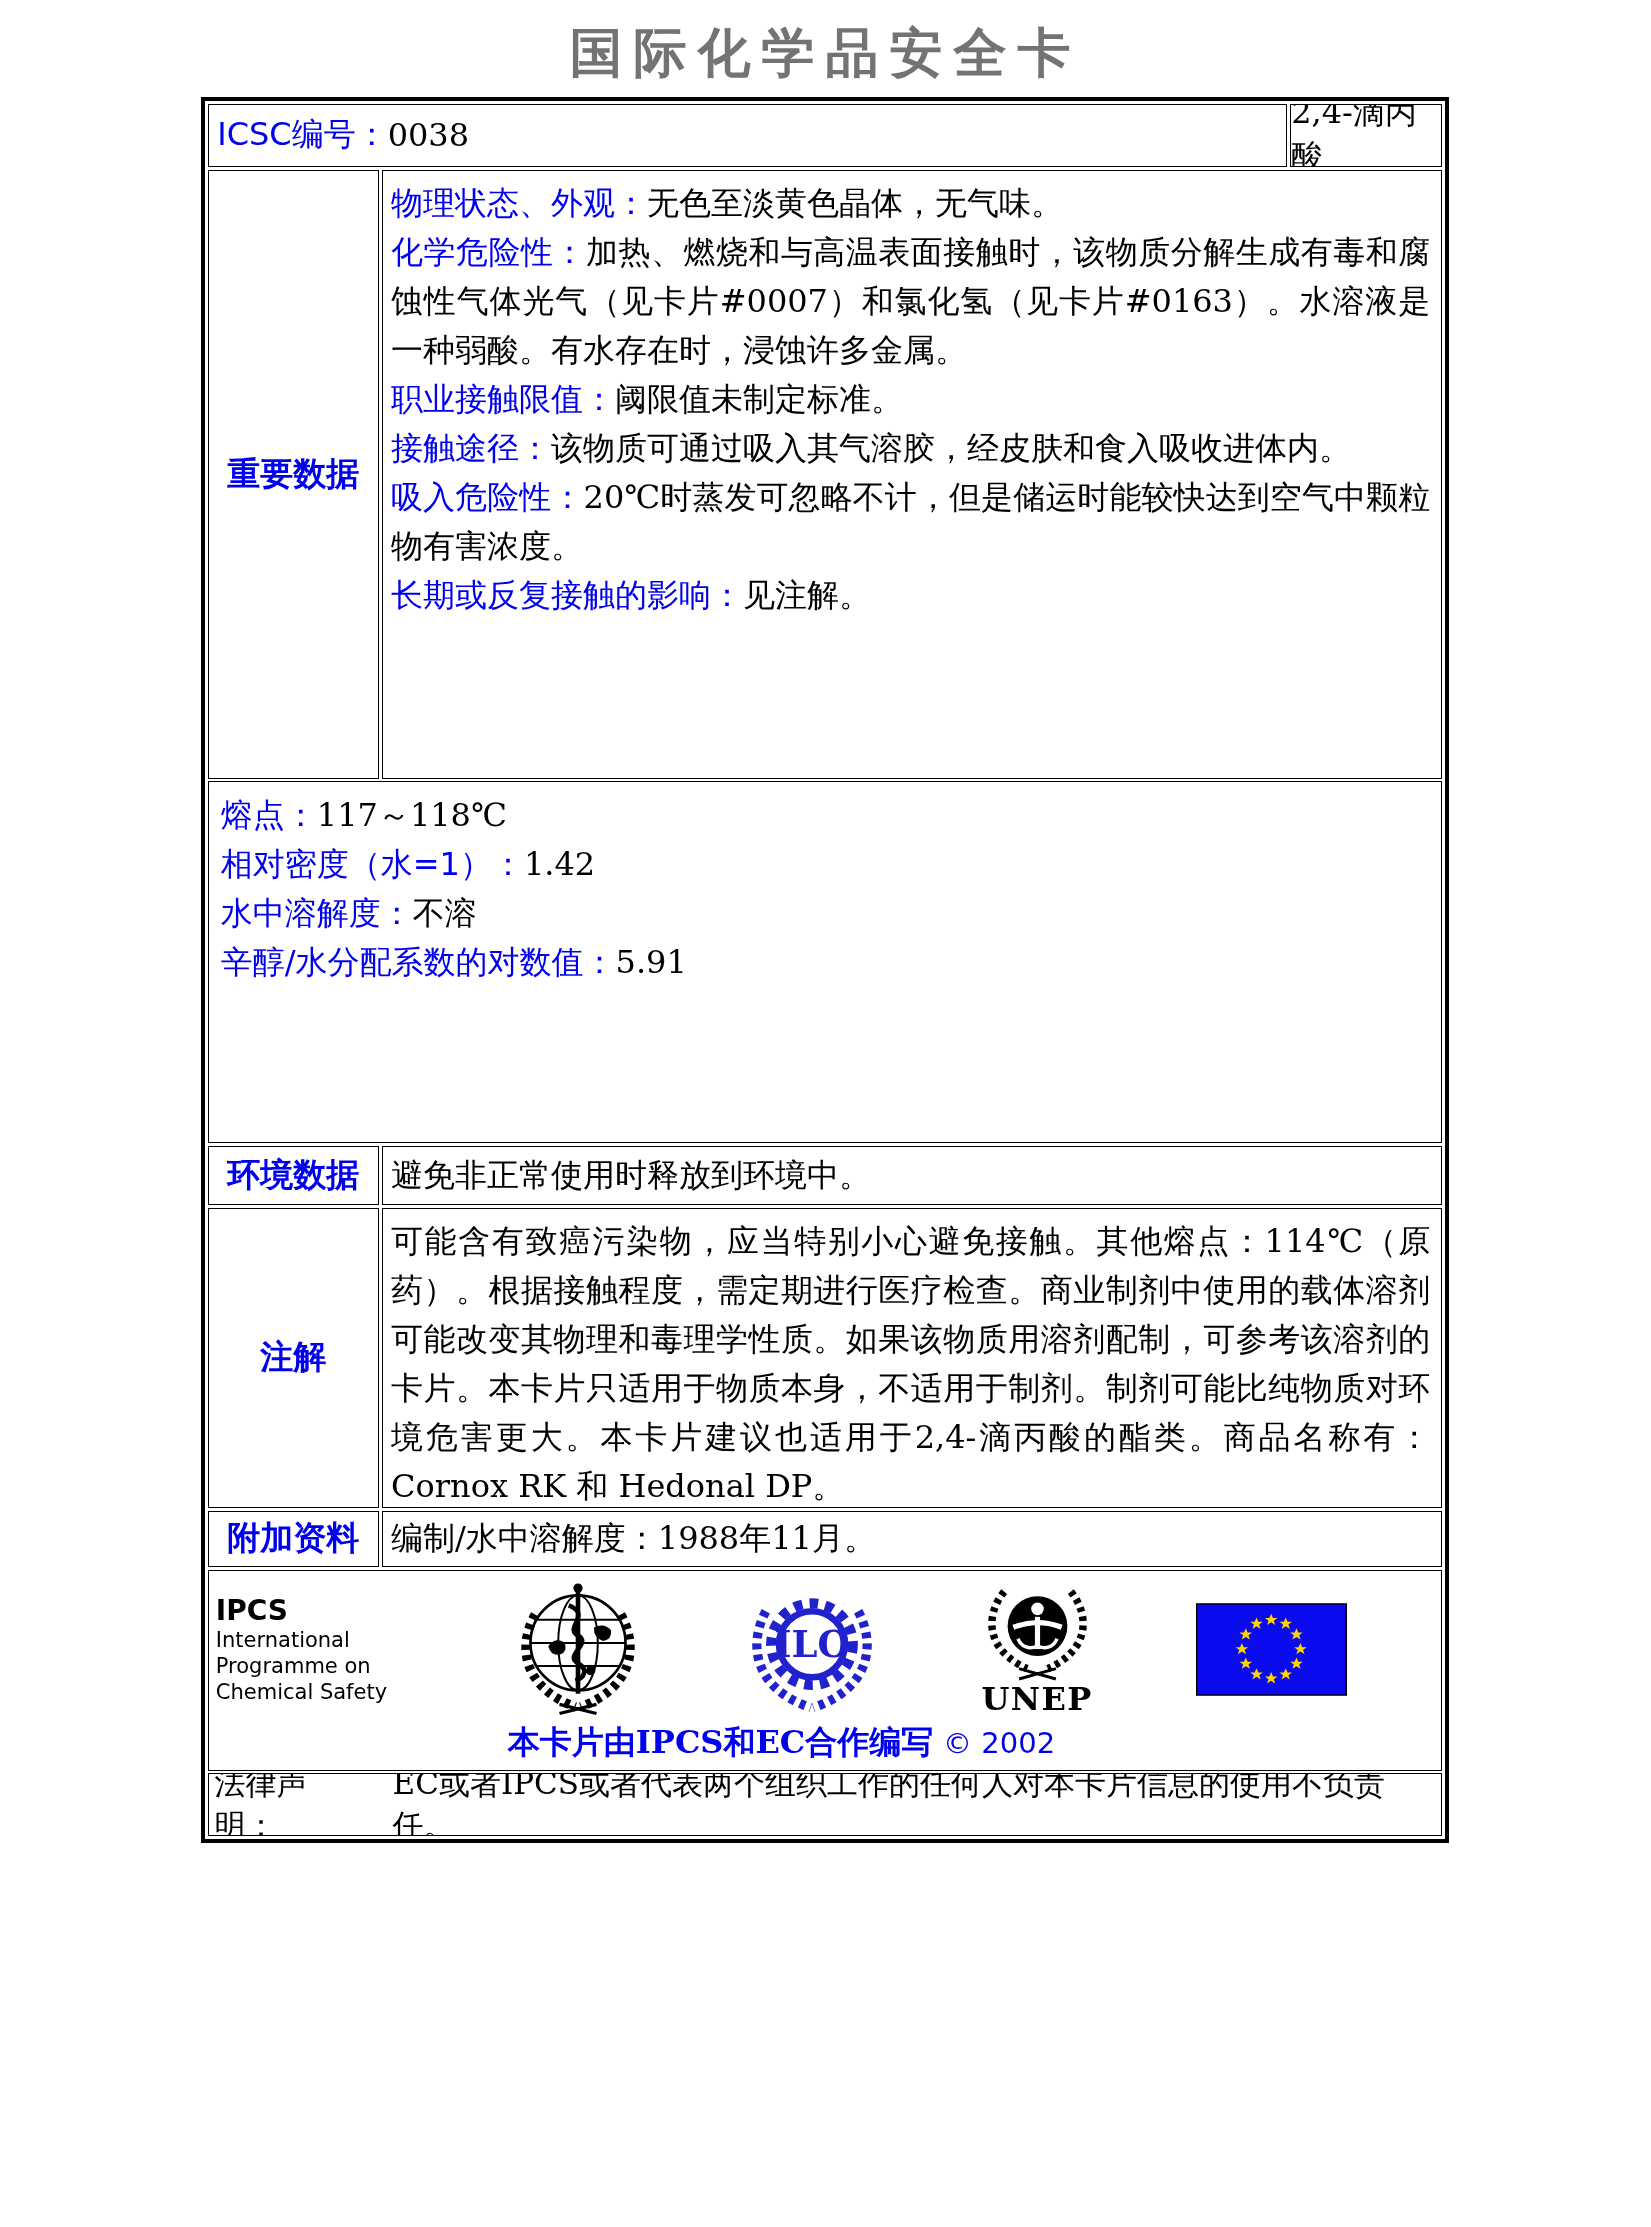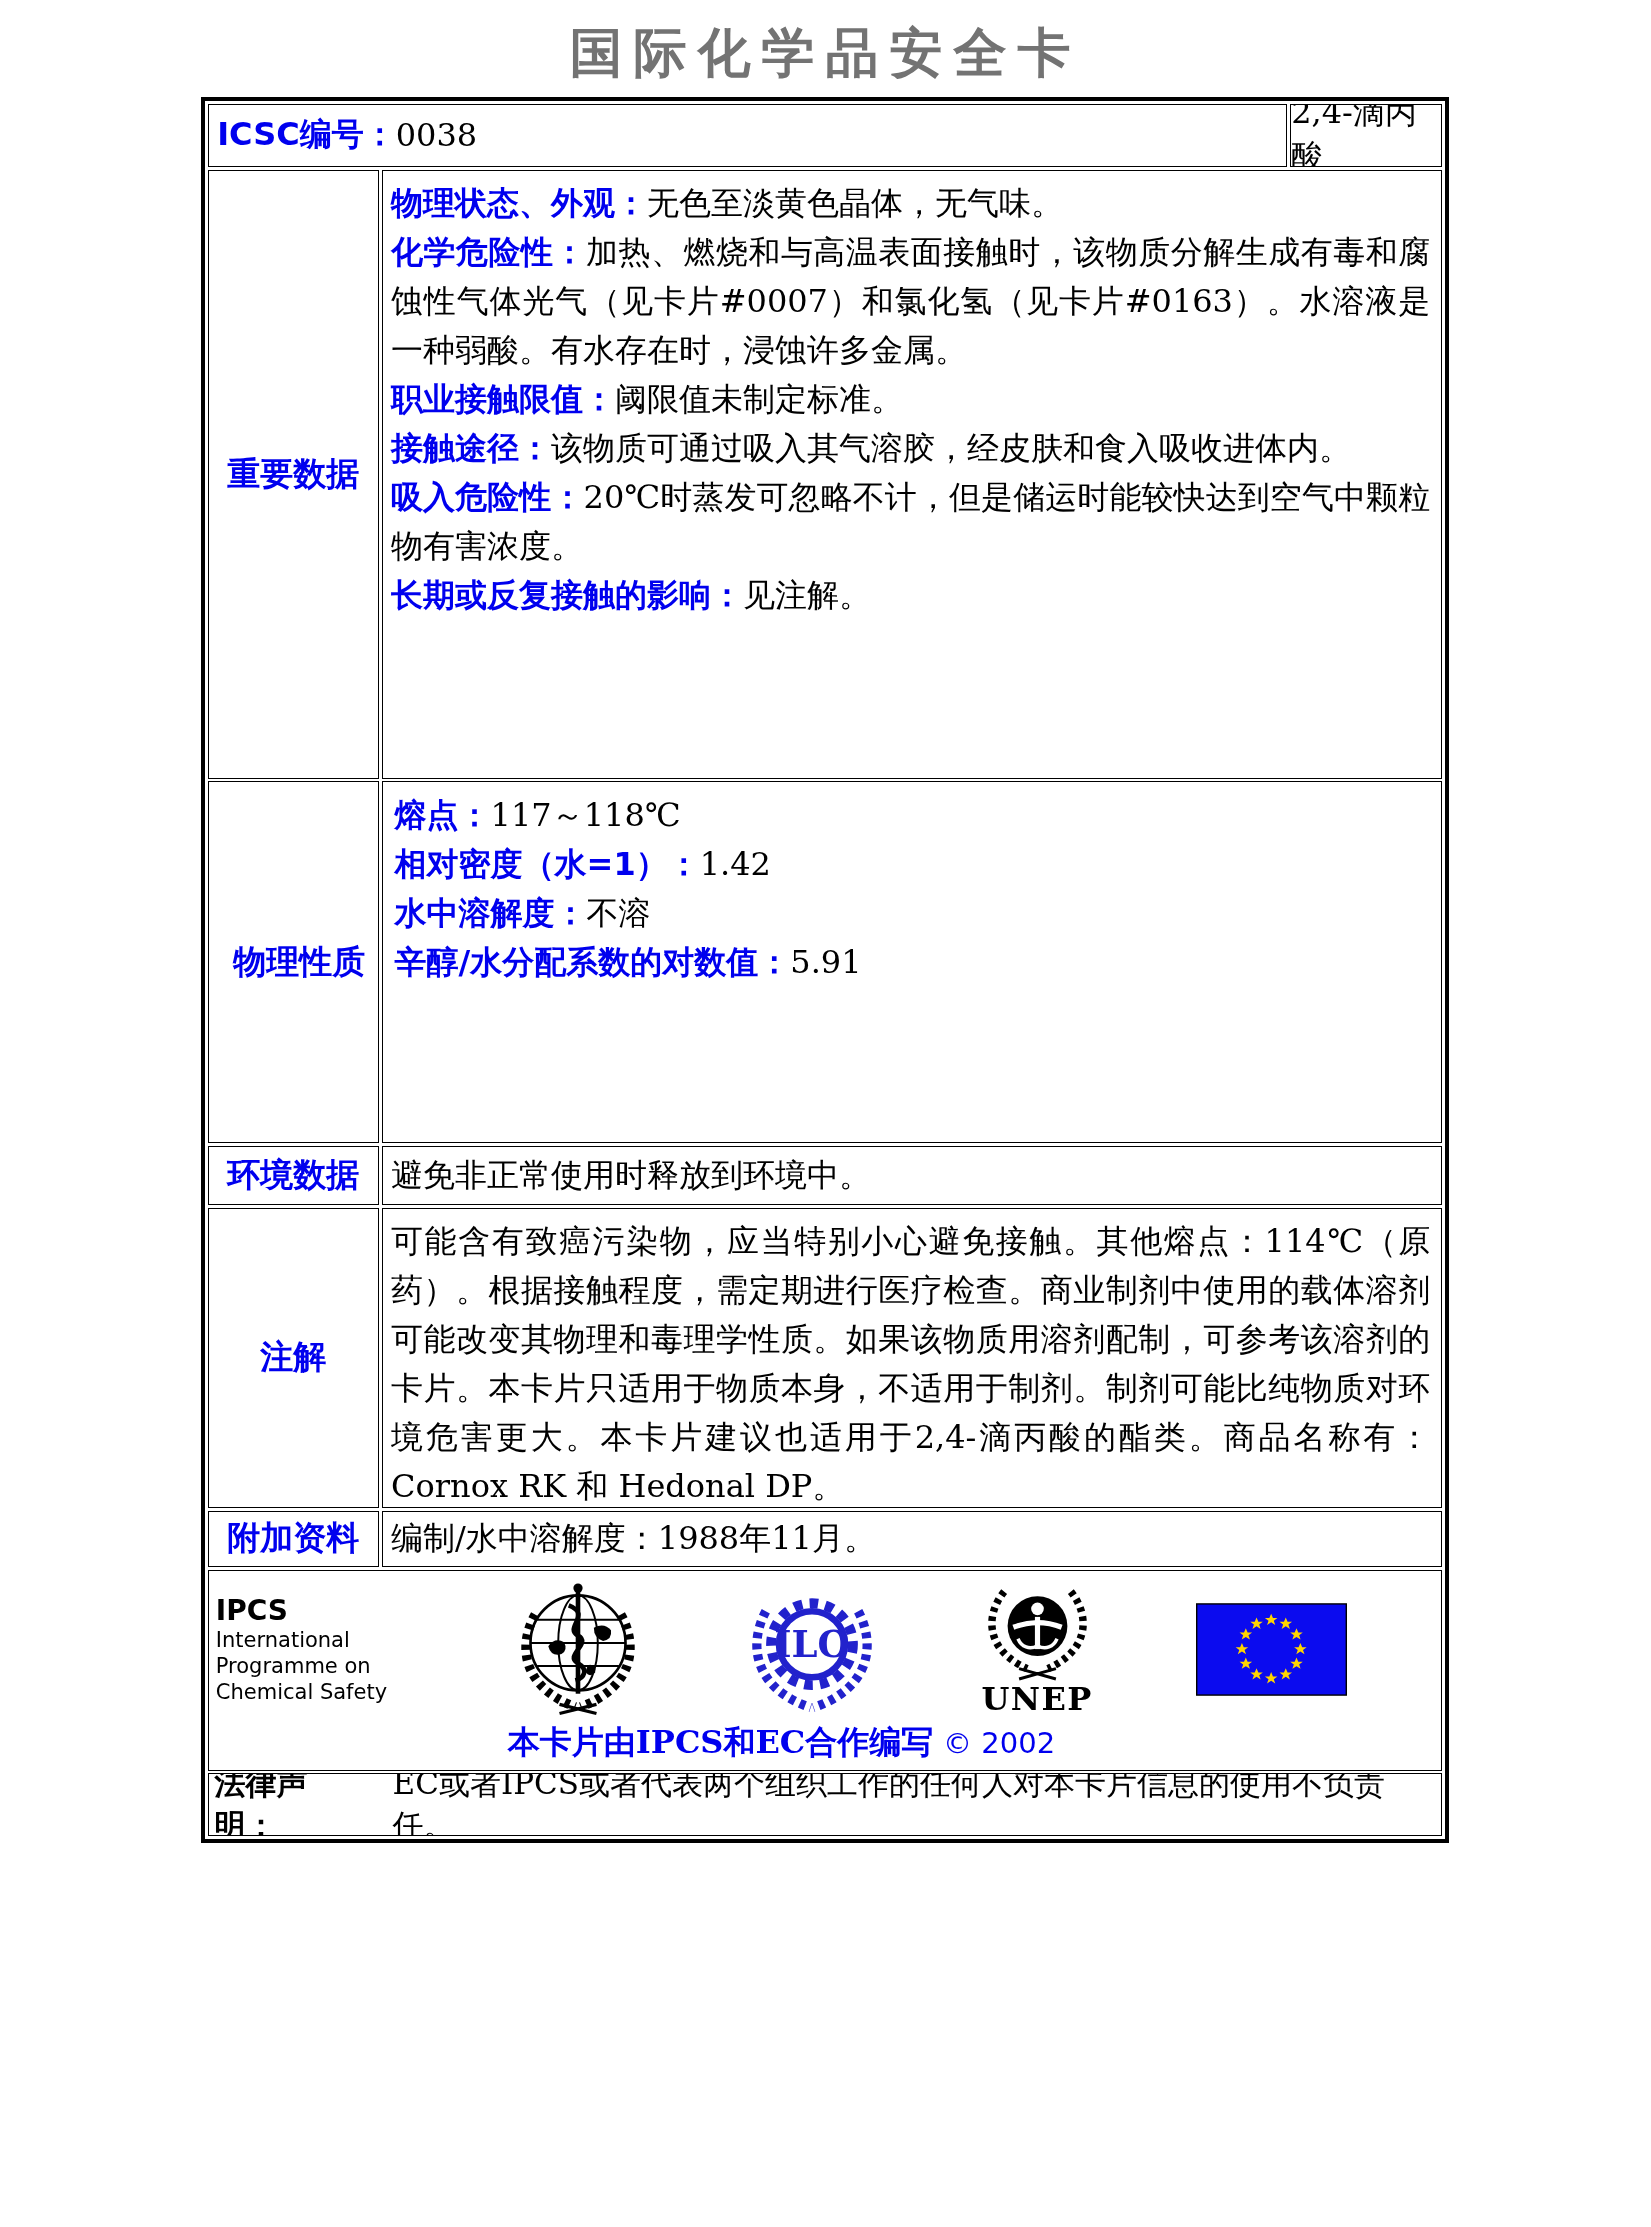--- a/index.html
+++ b/index.html
@@ -82,21 +82,21 @@
   }
   .content-cell p { margin: 0; }
   .v-center {
     display: flex;
     align-items: center;
     padding-top: 0;
   }
   .lbl {
     color: #0000EE;
     font-family: "DejaVu Sans", "Liberation Sans", sans-serif;
-    font-weight: bold;
+    font-weight: normal;
   }
   .full-cell { flex: 1; }
 
   
   .logos-cell {
     display: flex;
     flex-direction: column;
     padding: 7px 94px 4.2px 7px;
   }
   .logos-strip {
@@ -166,21 +166,20 @@
       <p><span class="lbl">物理状态、外观：</span><span>无色至淡黄色晶体，无气味。</span></p>
       <p><span class="lbl">化学危险性：</span><span>加热、燃烧和与高温表面接触时，该物质分解生成有毒和腐蚀性气体光气（见卡片#0007）和氯化氢（见卡片#0163）。水溶液是一种弱酸。有水存在时，浸蚀许多金属。</span></p>
       <p><span class="lbl">职业接触限值：</span><span>阈限值未制定标准。</span></p>
       <p><span class="lbl">接触途径：</span><span>该物质可通过吸入其气溶胶，经皮肤和食入吸收进体内。</span></p>
       <p><span class="lbl">吸入危险性：</span><span>20℃时蒸发可忽略不计，但是储运时能较快达到空气中颗粒物有害浓度。</span></p>
       <p><span class="lbl">长期或反复接触的影响：</span><span>见注解。</span></p>
     </div>
   </div>
 
   <div class="row r-physical">
-    <div class="cell label-cell">物理性质</div>
     <div class="cell content-cell">
       <p><span class="lbl">熔点：</span><span>117～118℃</span></p>
       <p><span class="lbl">相对密度（水=1）：</span><span>1.42</span></p>
       <p><span class="lbl">水中溶解度：</span><span>不溶</span></p>
       <p><span class="lbl">辛醇/水分配系数的对数值：</span><span>5.91</span></p>
     </div>
   </div>
 
   <div class="row r-env">
     <div class="cell label-cell">环境数据</div>

